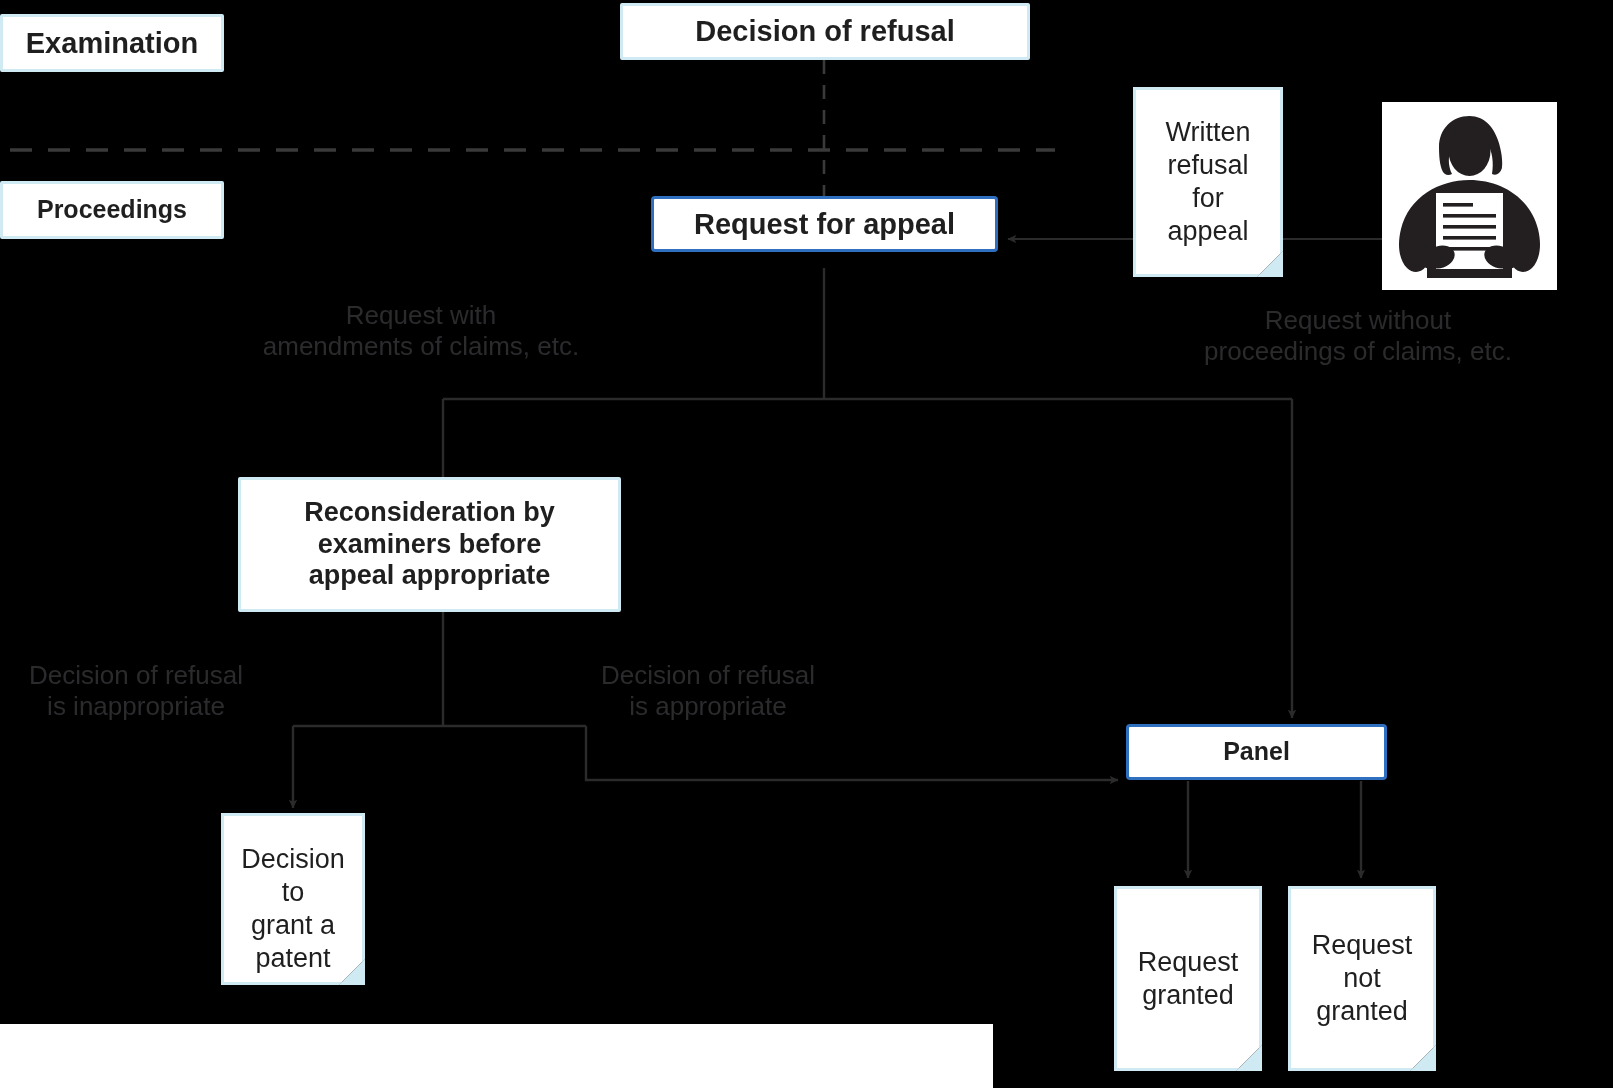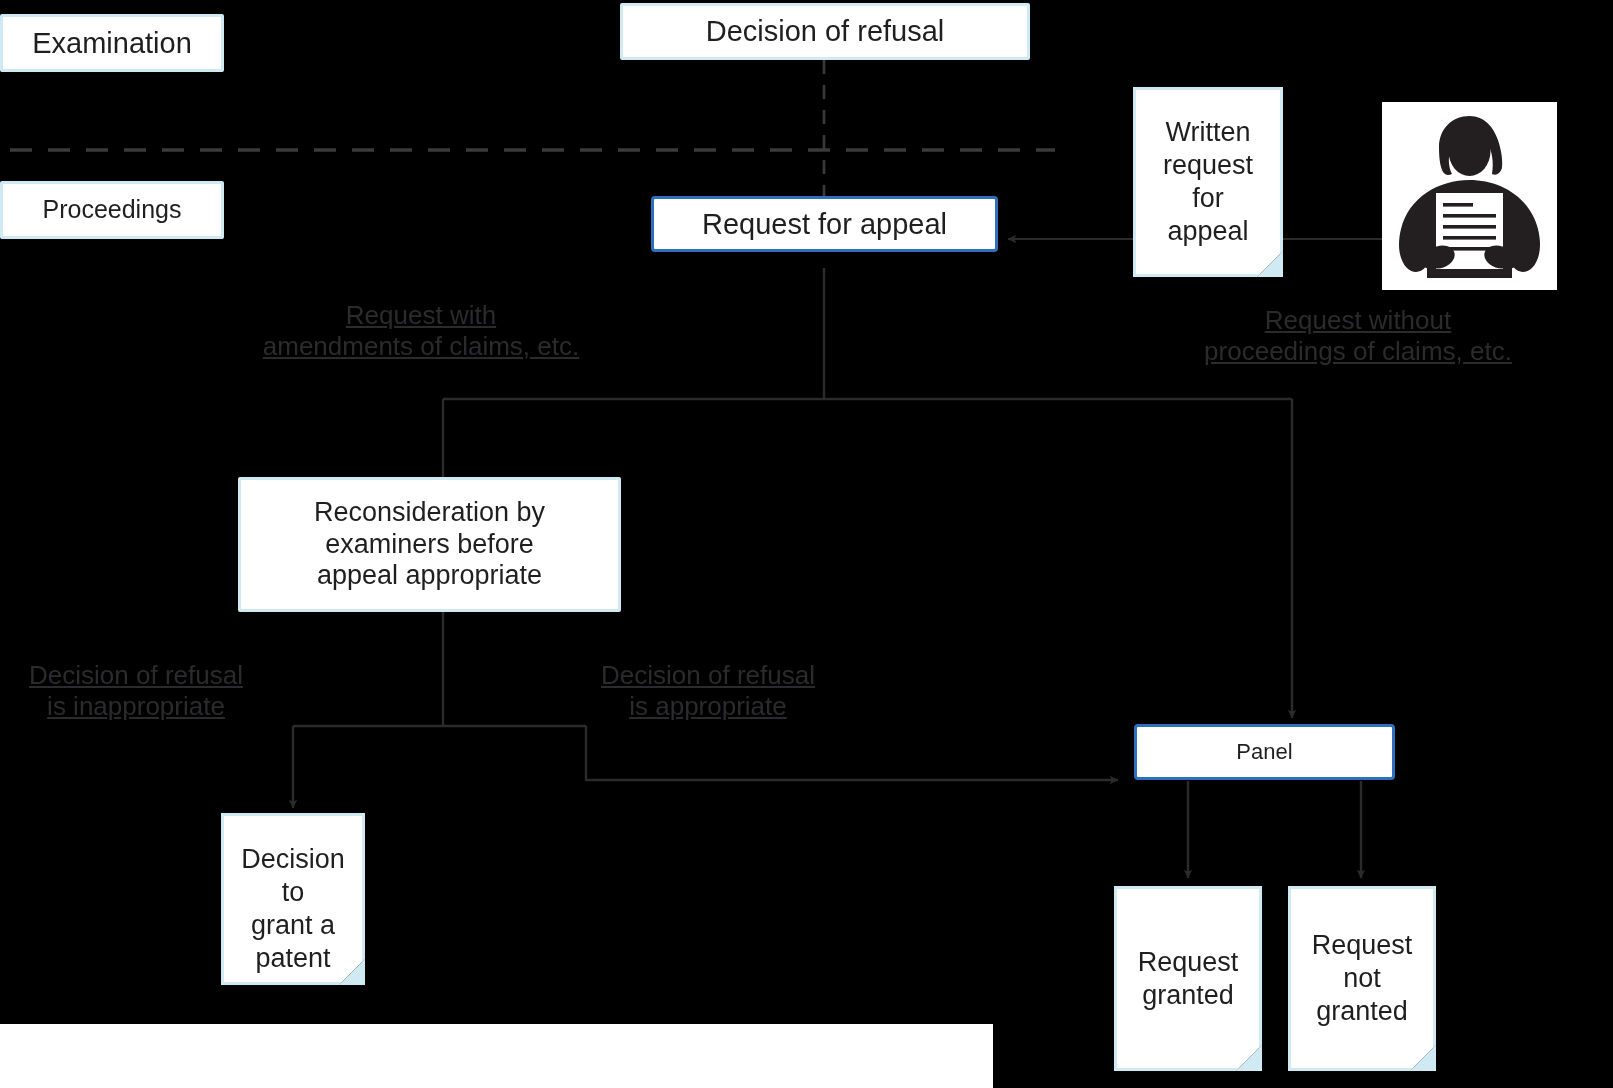--- a/index.html
+++ b/index.html
@@ -22,21 +22,21 @@
     box-sizing: border-box;
     background: #ffffff;
     color: #1f1f1f;
     display: flex;
     align-items: center;
     justify-content: center;
     text-align: center;
     line-height: 1.18;
     z-index: 5;
   }
-  .node .txt { display: block; width: 100%; padding: 0 10px; }
+  .node .txt { display: block; width: 100%; padding: 0 10px; font-weight: bold; }
 
   
   .node.light {
     border: 3px solid #cfeaf2;
     border-radius: 2px;
   }
   
   .node.strong {
     border: 3px solid #2f6fc0;
     border-radius: 4px;
@@ -75,21 +75,20 @@
 
   
   .edge-label {
     position: absolute;
     color: #2b2b2e;
     text-align: center;
     line-height: 1.18;
     white-space: pre-line;
     z-index: 3;
     font-size: 26px;
-    text-decoration: underline;
   }
 
   
   #wires {
     position: absolute;
     left: 0; top: 0;
     width: 1613px; height: 1088px;
     z-index: 2;
     pointer-events: none;
   }
@@ -154,21 +153,21 @@
   </div>
 
   <div class="node strong" style="left:651px; top:196px; width:347px; height:56px; font-size:29px;">
     <span class="txt">Request for appeal</span>
   </div>
 
   <div class="note-wrap" style="left:1133px; top:87px; width:150px; height:190px;">
     <div class="note-body"></div>
     <div class="note-fold"></div>
     <div class="note-label" style="font-size:27px; white-space:pre-line;">Written
-request
+refusal
 for
 appeal</div>
   </div>
 
   <div class="icon-tile" style="left:1382px; top:102px; width:175px; height:188px;">
     <svg viewBox="0 0 175 188" width="175" height="188">
 
       <path d="M87.5,14 C70,14 57,27 57,45 C57,56 58,63 60,68
                C62,73 66,74 70,72 C66,64 66,54 69,47
                C78,52 96,52 106,42 C110,50 112,60 110,72
@@ -196,21 +195,21 @@
       <ellipse cx="117" cy="155" rx="15" ry="11" fill="#231f20" transform="rotate(18 117 155)"></ellipse>
     </svg>
   </div>
 
   <div class="node light" style="left:238px; top:477px; width:383px; height:135px; font-size:27px;">
     <span class="txt" style="white-space:pre-line;">Reconsideration by
 examiners before
 appeal appropriate</span>
   </div>
 
-  <div class="node strong" style="left:1126px; top:724px; width:261px; height:56px; font-size:22px;margin-left:8px;">
+  <div class="node strong" style="left:1126px; top:724px; width:261px; height:56px; font-size:25px;">
     <span class="txt">Panel</span>
   </div>
 
   <div class="note-wrap" style="left:221px; top:813px; width:144px; height:172px;">
     <div class="note-body"></div>
     <div class="note-fold"></div>
     <div class="note-label" style="font-size:27px; white-space:pre-line;margin-top:20px;">Decision
 to
 grant a
 patent</div>

